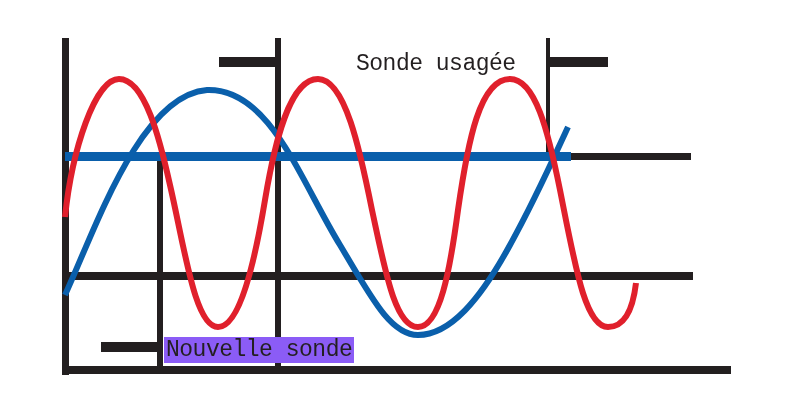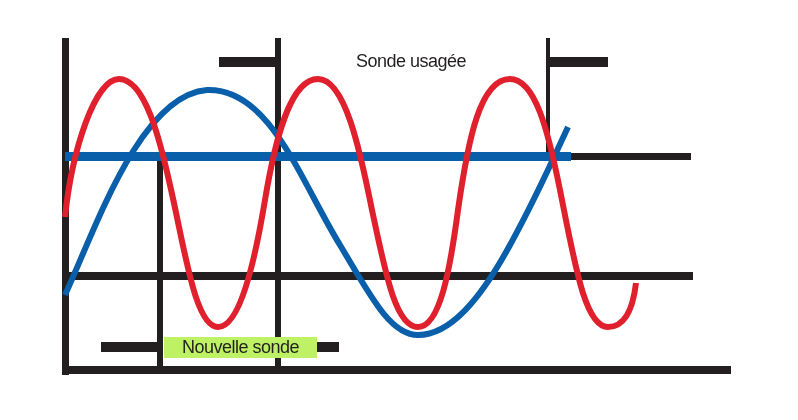--- a/index.html
+++ b/index.html
@@ -1,22 +1,22 @@
 <!DOCTYPE html>
 <html><head>
 <meta charset="utf-8">
 <style>
   html, body { margin: 0; padding: 0; background: #ffffff; }
   body { width: 798px; height: 420px; position: relative; overflow: hidden;
          font-family: "Liberation Sans", sans-serif; }
   #diagram { position: absolute; left: 0; top: 0; width: 798px; height: 420px; }
-  .label { position: absolute; font-size: 18px; color: #231f20; white-space: nowrap;
-           letter-spacing: -0.5px; font-family: Liberation Sans, sans-serif; }
+  .label { position: absolute; font-size: 23px; color: #231f20; white-space: nowrap;
+           letter-spacing: -0.5px; font-family: Liberation Mono, monospace; }
   #label-used { left: 356px; top: 51px; }
-  #label-new { left: 164px; top: 337px; background: #bef264; padding: 0 18px; }
+  #label-new { left: 164px; top: 337px; background: #8b5cf6; padding: 0 2px; }
 </style>
 </head>
 <body>
 
 <svg id="diagram" viewBox="0 0 798 420" xmlns="http://www.w3.org/2000/svg">
 
   <g fill="#231f20" stroke="none">
     <rect x="62" y="38" width="7" height="337"></rect>
     <rect x="62" y="366" width="669" height="8"></rect>
     <rect x="65" y="272" width="628" height="8"></rect>

